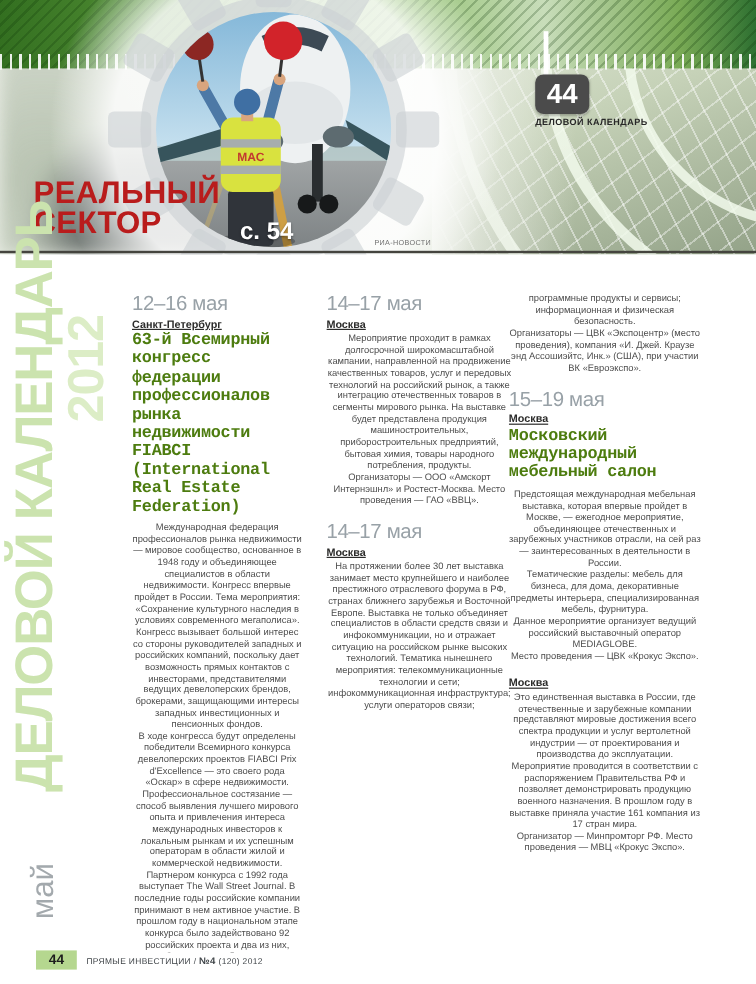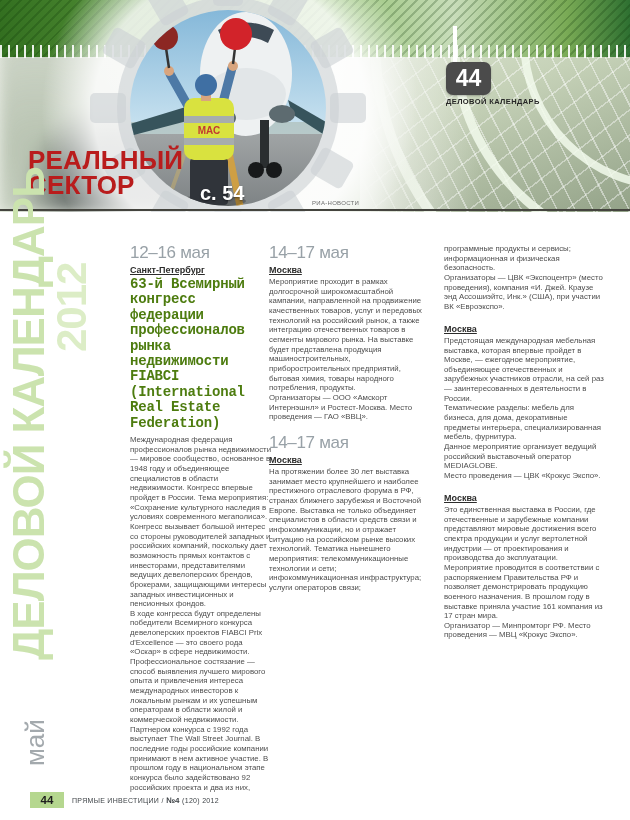--- a/index.html
+++ b/index.html
@@ -50,29 +50,29 @@
      color:#272727; letter-spacing:.4px; }
   .h-line { position:absolute; left:0; top:209px; width:630px; height:2px; background:#44443e; }
 
   
   .v-rot { position:absolute; transform:rotate(-90deg); transform-origin:0 0; white-space:nowrap; }
   .v-cal  { left:4px;  top:660px; font-size:44px; font-weight:bold; color:#cbe3ae; letter-spacing:-1px; }
   .v-year { left:48px; top:352px; font-size:42px; font-weight:bold; color:#dcedc6; letter-spacing:-1px; }
   .v-month{ left:20px; top:766px; font-size:26px; color:#a3a9ad; }
 
   
-  .col { position:absolute; top:244px; height:550px; overflow:hidden;margin-left:20px; }
+  .col { position:absolute; top:244px; height:550px; overflow:hidden; }
   .col1 { left:110px; width:142px; }
-  .col2 { left:249px; width:155px; }
+  .col2 { left:272px; width:155px; }
   .col3 { left:424px; width:160px; }
   .entry + .entry { margin-top:12px; }
   .date { font-size:17px; color:#98a1a7; line-height:1.05; margin-bottom:3px; letter-spacing:-.3px; }
   .city { font-size:9px; font-weight:bold; color:#2c2c2b; line-height:1.25; margin-bottom:1px;text-decoration:underline; }
   .title { font-size:14px; font-weight:bold; color:#4d7c0f; line-height:1.1; letter-spacing:-.2px; margin-bottom:4px;font-family:Liberation Mono, monospace; }
-  .body { font-size:7.8px; line-height:1.24; color:#4d4d4d; white-space:pre-line; }
+  .body { font-size:7.8px; line-height:1.24; color:#4d4d4d; white-space:pre-line;text-align:center; }
   .cont { margin-bottom:12px; }
 
   
   .f-badge { position:absolute; left:30px; top:792px; width:34px; height:16px; background:#b5d78f;
      font-size:11.5px; font-weight:bold; color:#1d1d1d; text-align:center; line-height:16px; }
   .f-left { position:absolute; left:72px; top:796px; font-size:7px; color:#3e4347; letter-spacing:.3px; }
   .f-left .b { font-weight:bold; font-size:8px; }
   .f-right { position:absolute; right:136px; top:824px; font-size:8px; letter-spacing:2.5px; color:#6e747a; }
 </style>
 </head>
@@ -200,21 +200,23 @@
       <div class="date">14–17 мая</div>
       <div class="city">Москва</div>
       <div class="body">На протяжении более 30 лет выставка занимает место крупнейшего и наиболее престижного отраслевого форума в РФ, странах ближнего зарубежья и Восточной Европе. Выставка не только объединяет специалистов в области средств связи и инфокоммуникации, но и отражает ситуацию на российском рынке высоких технологий. Тематика нынешнего мероприятия: телекоммуникационные технологии и сети; инфокоммуникационная инфраструктура; услуги операторов связи;</div>
     </div>
   </div>
 
   <div class="col col3">
     <div class="body cont">программные продукты и сервисы; информационная и физическая безопасность.
 Организаторы — ЦВК «Экспоцентр» (место проведения), компания «И. Джей. Краузе энд Ассошиэйтс, Инк.» (США), при участии ВК «Евроэкспо».</div>
     <div class="entry">
-      <div class="city">Москва</div>
+      <div class="date">15–19 мая</div>
+      <div class="city">Москва</div>
+      <div class="title">Московский международный мебельный салон</div>
       <div class="body">Предстоящая международная мебельная выставка, которая впервые пройдет в Москве, — ежегодное мероприятие, объединяющее отечественных и зарубежных участников отрасли, на сей раз — заинтересованных в деятельности в России.
 Тематические разделы: мебель для бизнеса, для дома, декоративные предметы интерьера, специализированная мебель, фурнитура.
 Данное мероприятие организует ведущий российский выставочный оператор MEDIAGLOBE.
 Место проведения — ЦВК «Крокус Экспо».</div>
     </div>
     <div class="entry">
       <div class="city">Москва</div>
       <div class="body">Это единственная выставка в России, где отечественные и зарубежные компании представляют мировые достижения всего спектра продукции и услуг вертолетной индустрии — от проектирования и производства до эксплуатации. Мероприятие проводится в соответствии с распоряжением Правительства РФ и позволяет демонстрировать продукцию военного назначения. В прошлом году в выставке приняла участие 161 компания из 17 стран мира.
 Организатор — Минпромторг РФ. Место проведения — МВЦ «Крокус Экспо».</div>
     </div>

